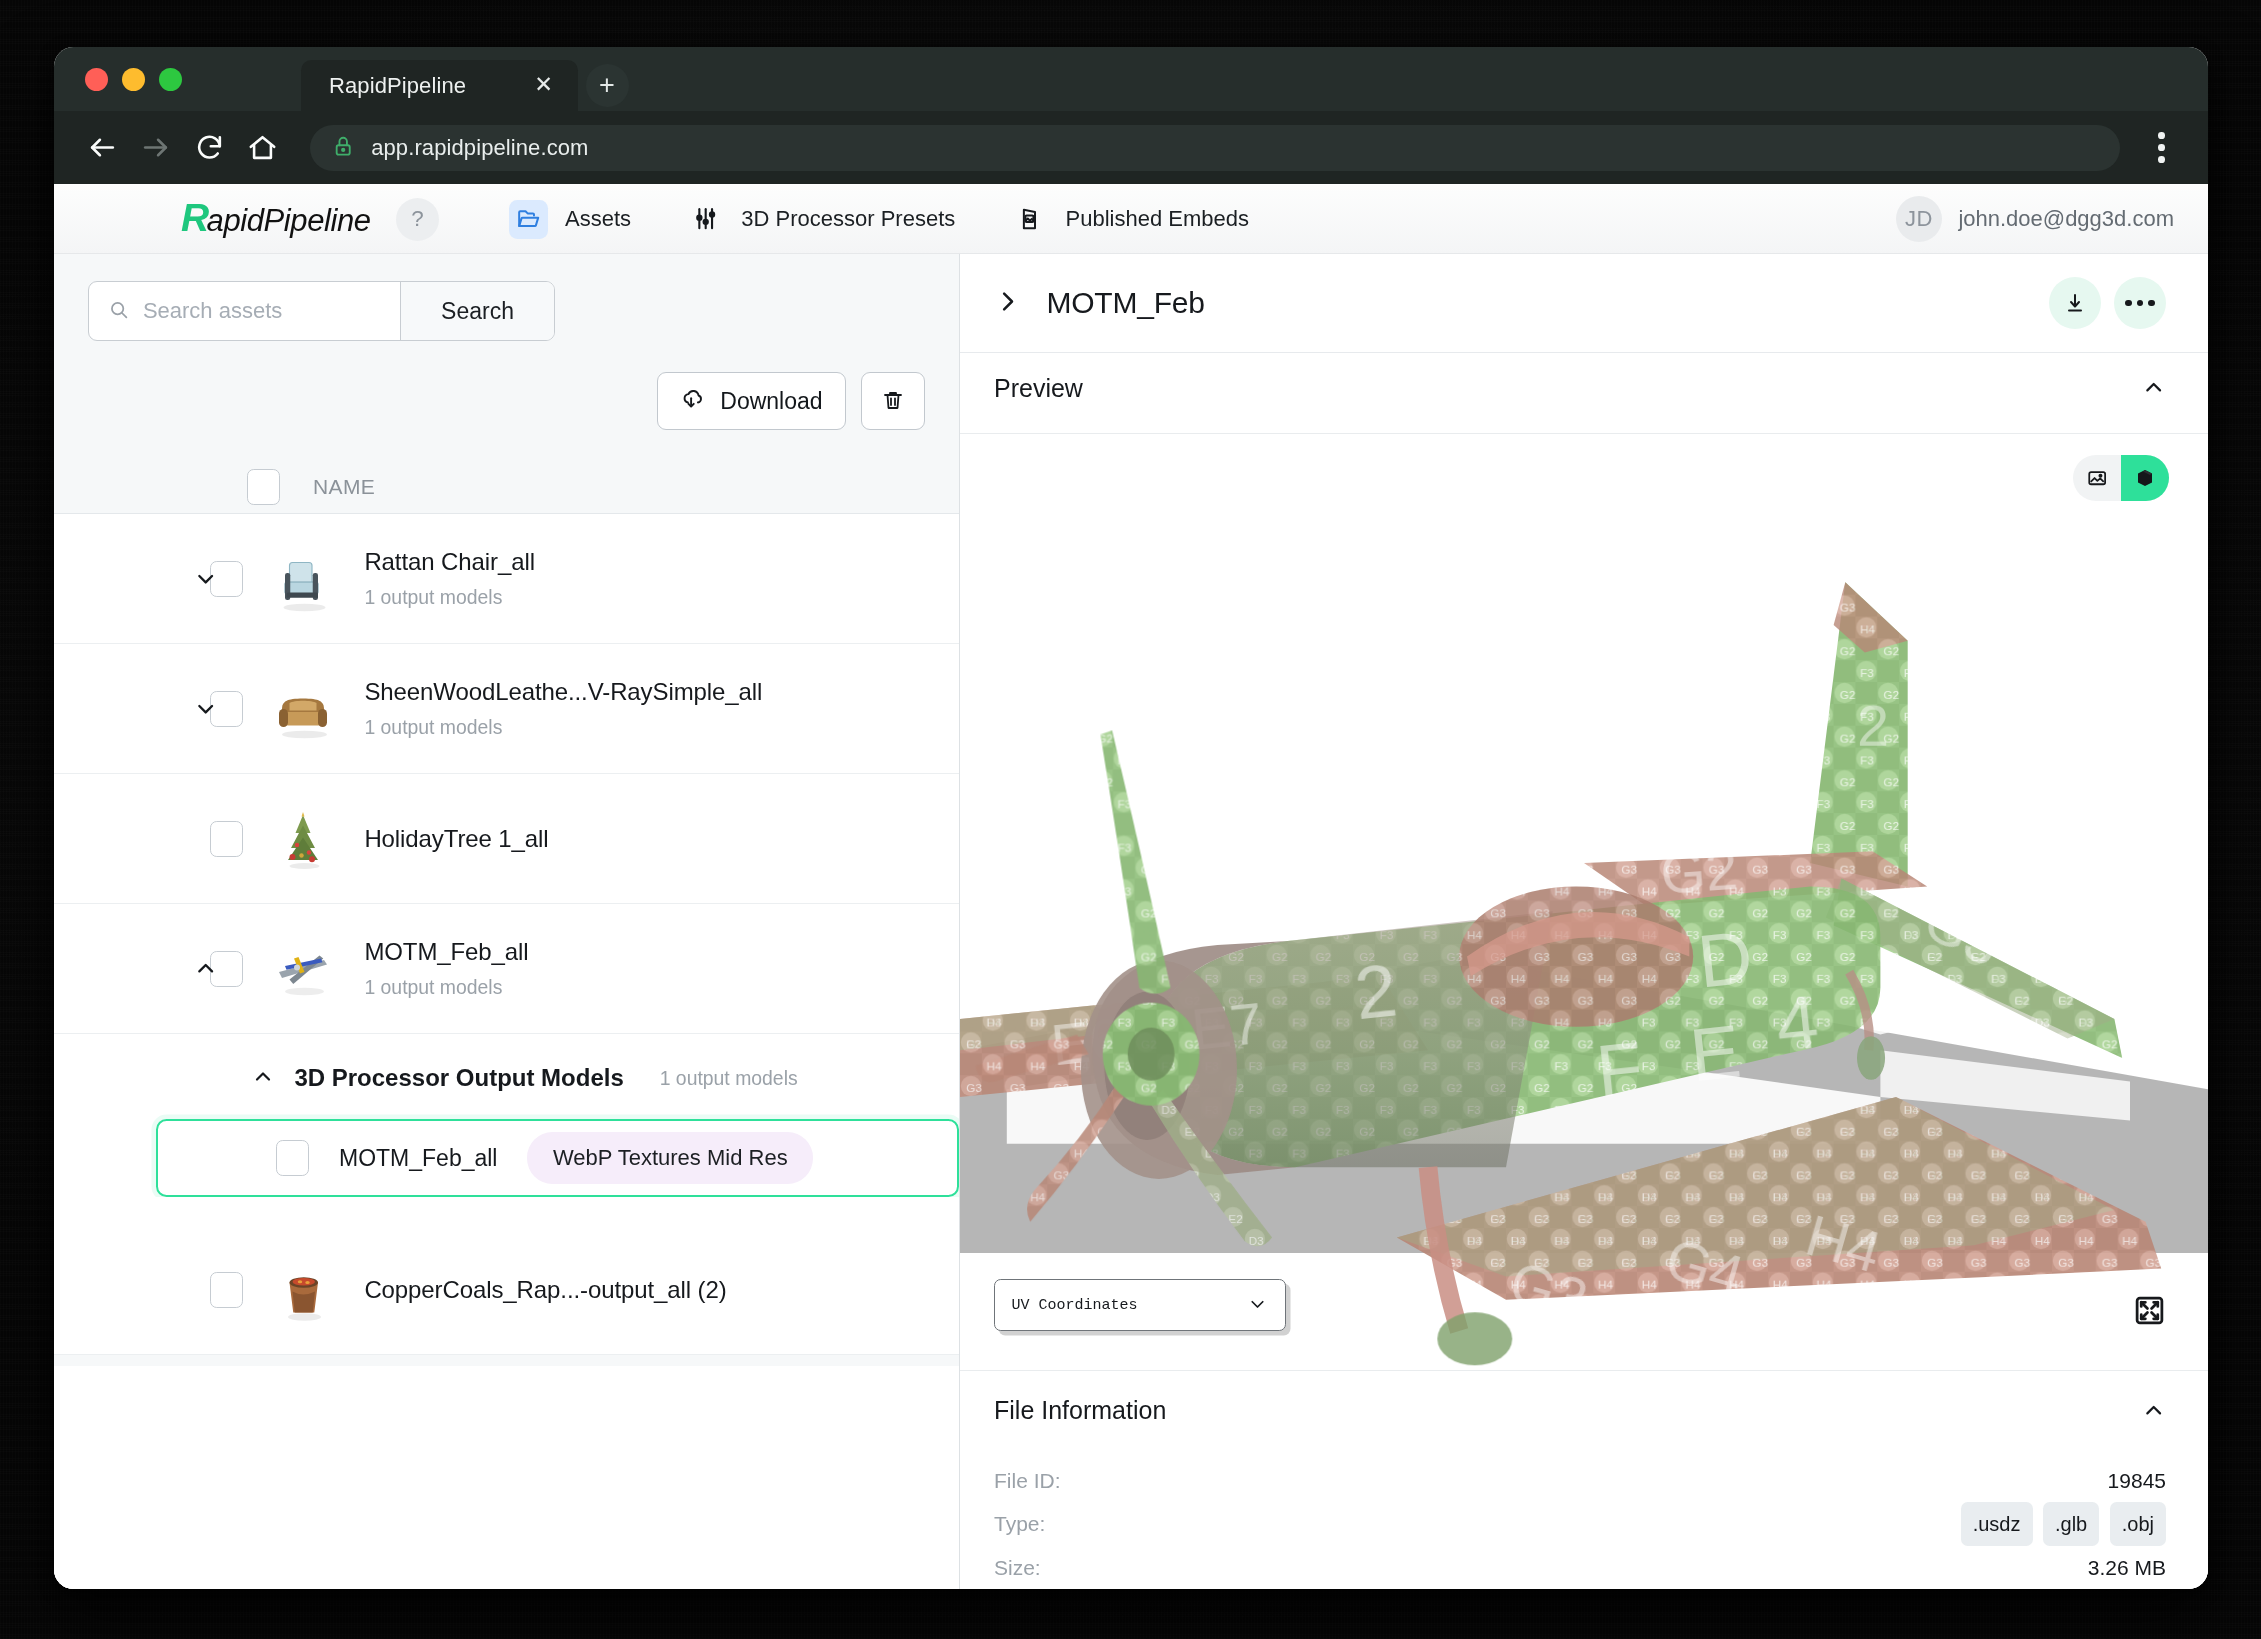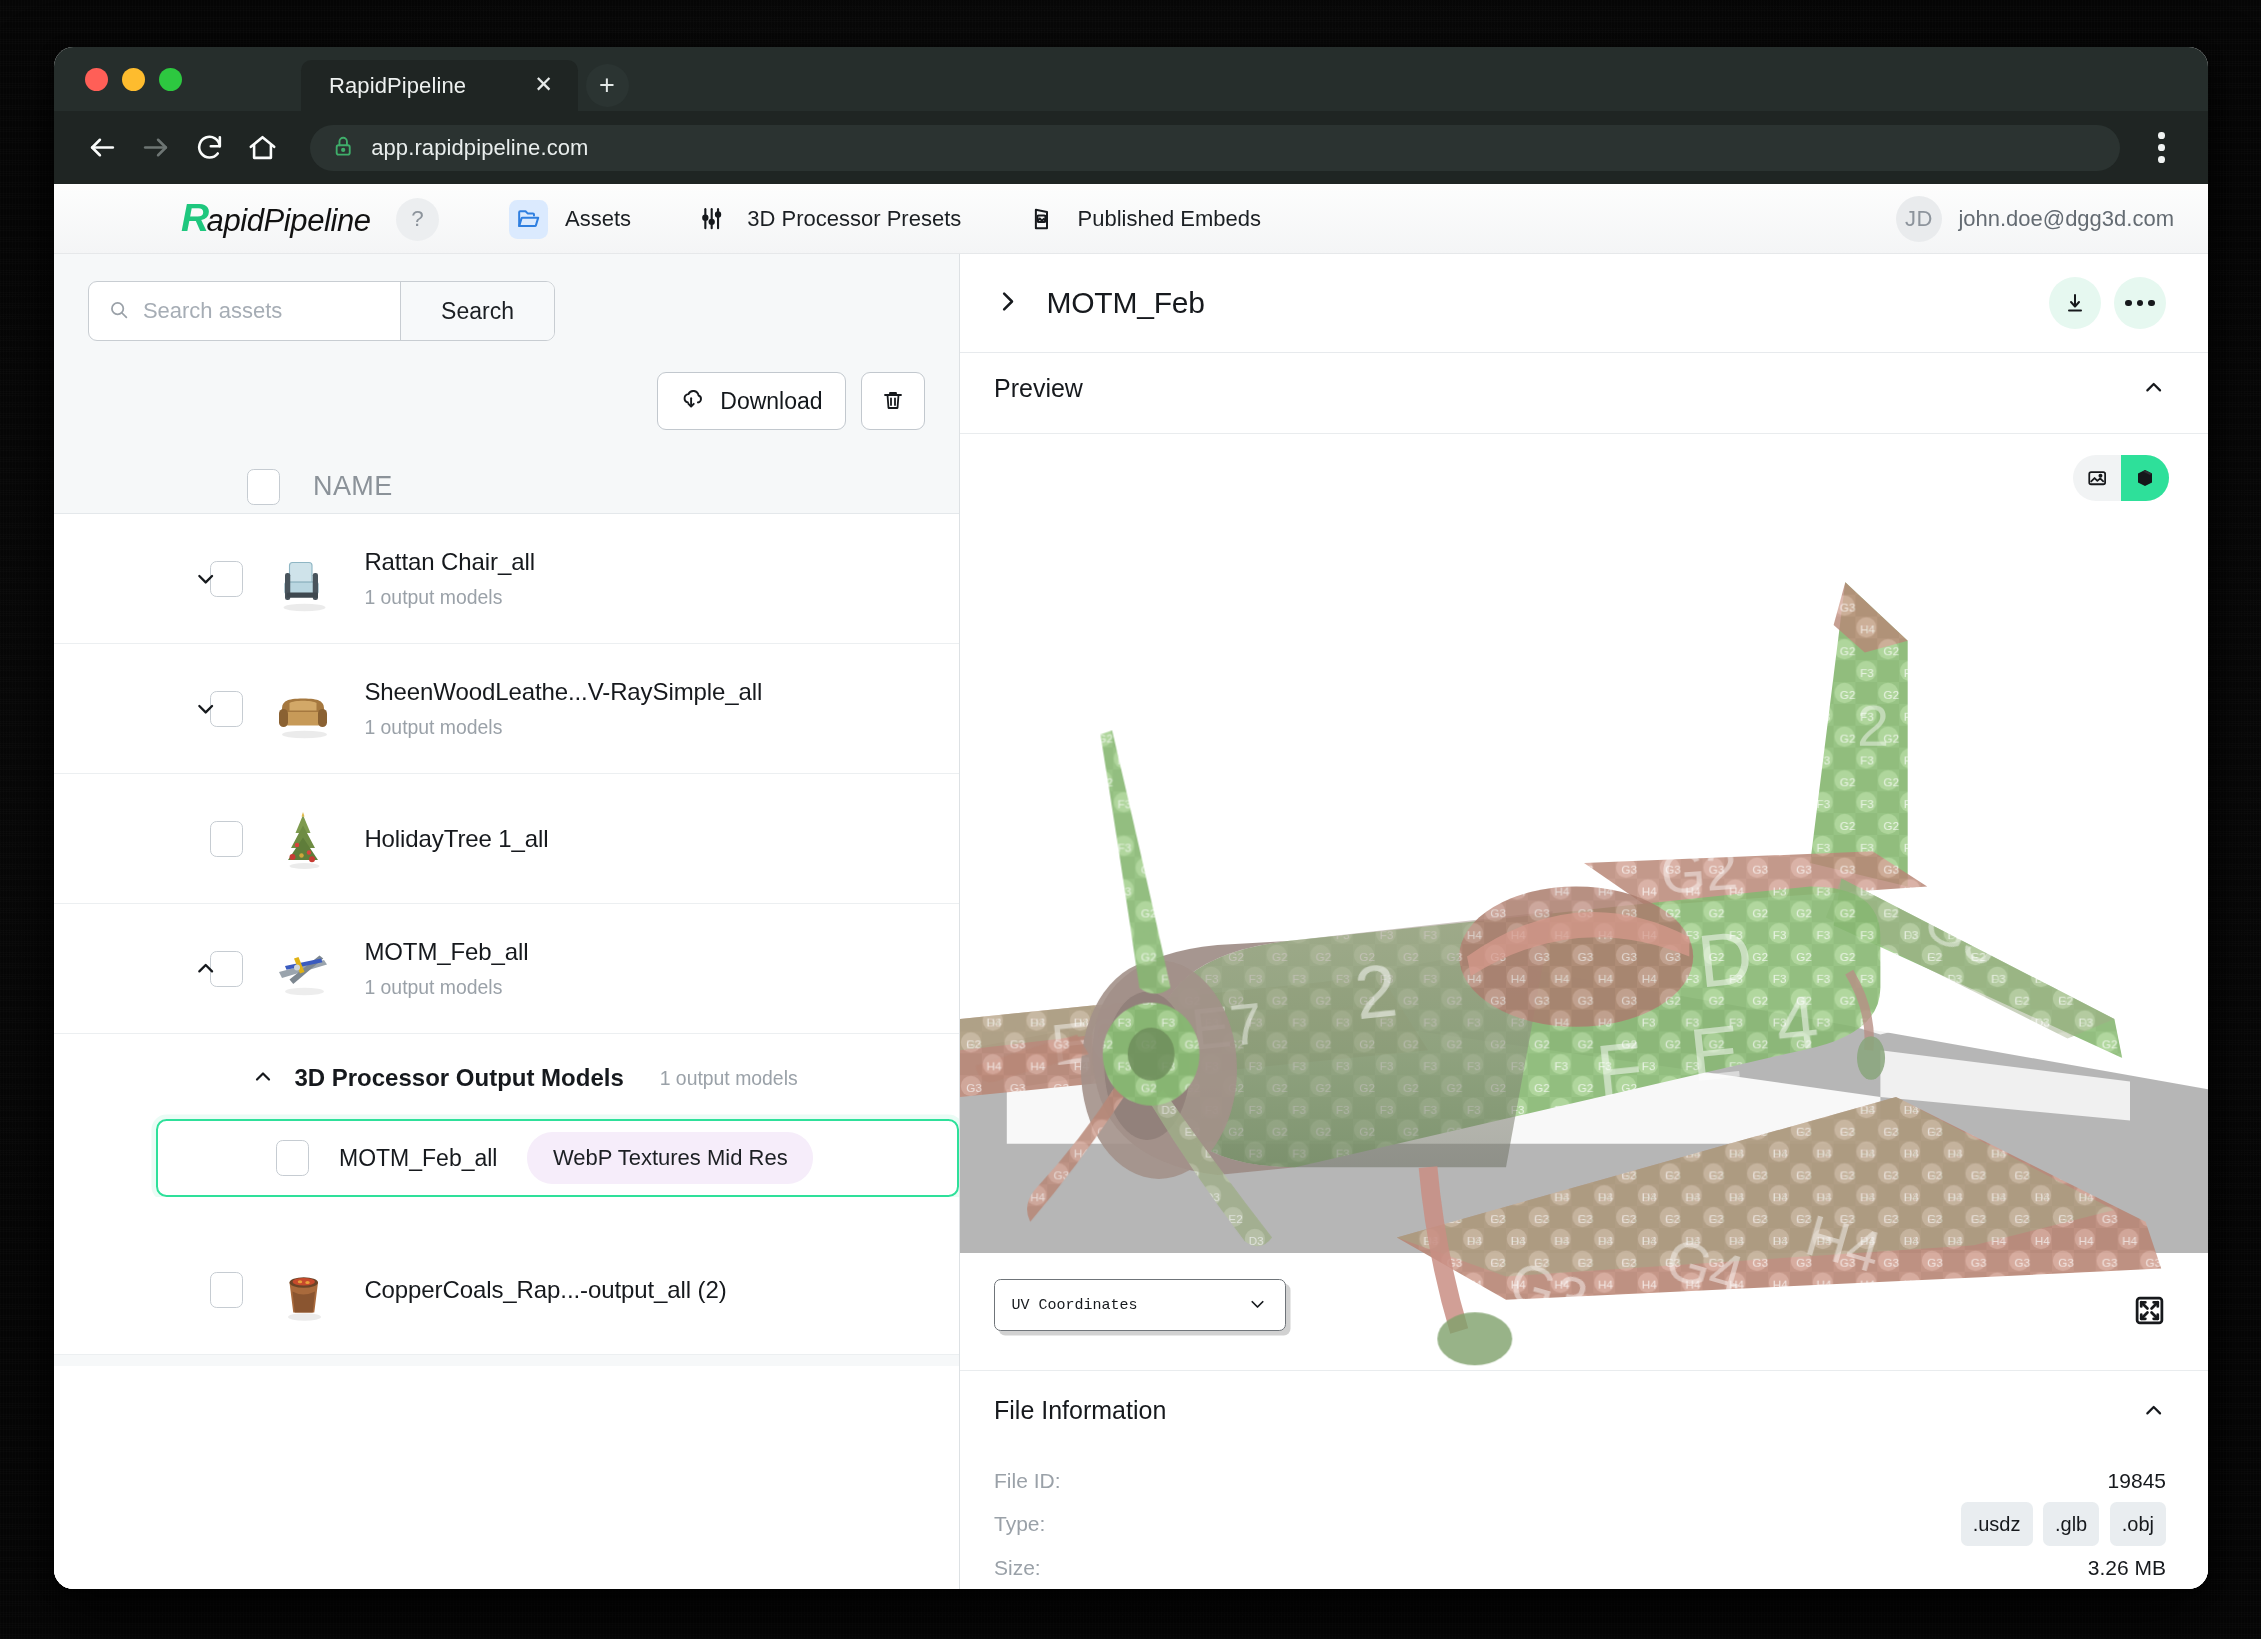--- a/index.html
+++ b/index.html
@@ -136,21 +136,21 @@
   .brand-r {
     color: #1ec77e; font-size: 39px; font-weight: 600; font-style: italic;
     margin-right: -2.2px; line-height: .9;
   }
   .help-btn {
     width: 43px; height: 43px; margin-left: 25.4px;
     border-radius: 50%; background: #eceef0;
     display: flex; align-items: center; justify-content: center;
     color: #8d949c; font-size: 22.4px;
   }
-  .navitems { display: flex; align-items: center; margin-left: 45px; gap: 10px; }
+  .navitems { display: flex; align-items: center; margin-left: 45px; gap: 4px; }
   .navitem {
     display: flex; align-items: center; gap: 16.5px;
     padding: 0 25.4px; height: 69px;
   }
   .navicon-box {
     width: 39px; height: 39px; border-radius: 8.2px;
     display: flex; align-items: center; justify-content: center;
   }
   .navicon-box.active { background: #dbeafe; }
   .navlabel { font-size: 22px; color: #1b1f23; white-space: nowrap; }
@@ -215,21 +215,21 @@
   }
 
   .list-head {
     margin-top: 30px;
     height: 54px;
     display: flex; align-items: center;
     padding-left: 193px;
     gap: 33px;
     border-bottom: 0.7px solid #e4e8eb;
   }
-  .col-name { font-size: 27px; color: #8b9299; letter-spacing: 0.4px; }
+  .col-name { font-size: 21px; color: #8b9299; letter-spacing: 0.4px; }
   .cb {
     width: 33px; height: 36px; border-radius: 6.7px;
     border: 1.1px solid #c6ccd2; background: #fff; flex: none;
   }
 
   #assetlist { flex: 1; overflow: hidden; background: #fff; }
   .arow {
     display: flex; align-items: center;
     background: #fff;
     border-bottom: 0.7px solid #eceff1;

